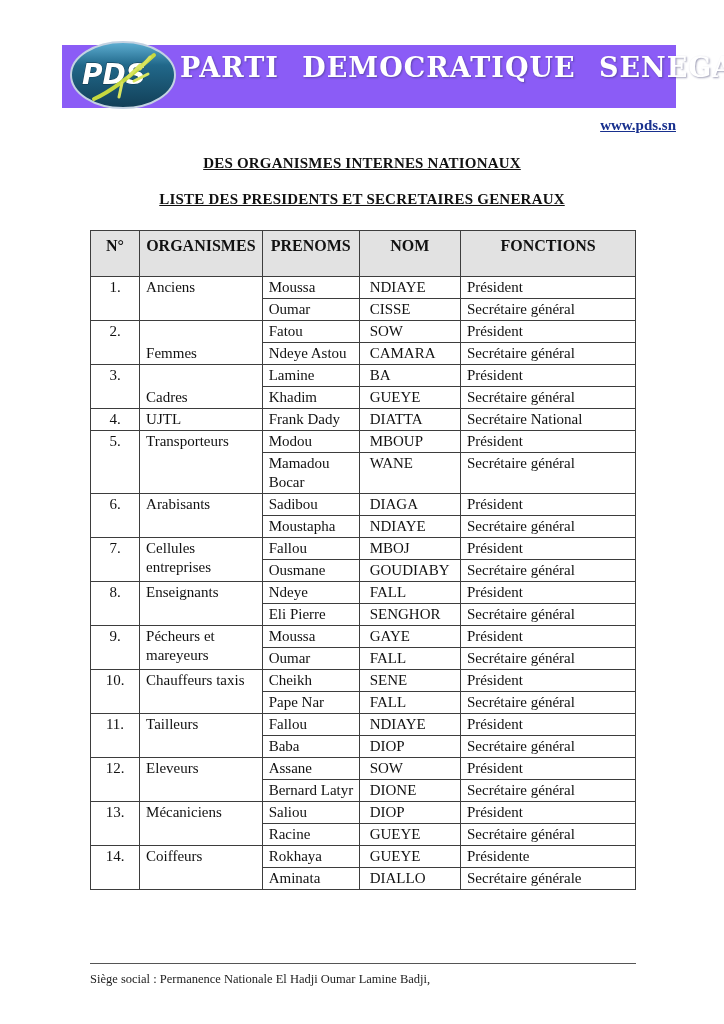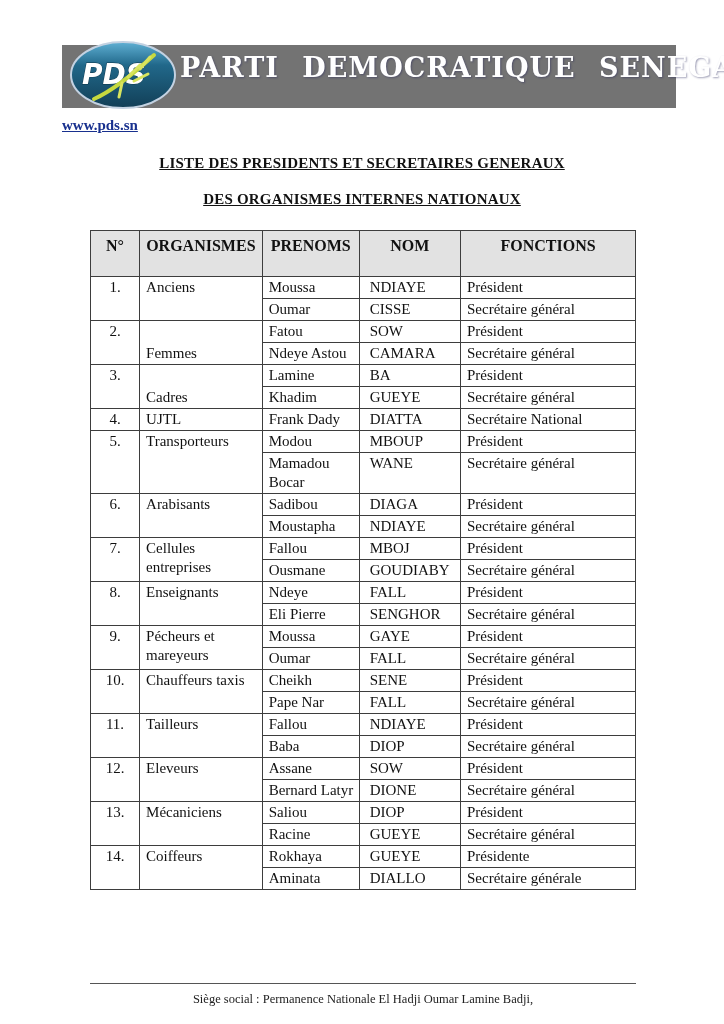--- a/index.html
+++ b/index.html
@@ -7,21 +7,21 @@
     width:724px;height:1024px;
     background:#ffffff;
     font-family:"Liberation Serif", "DejaVu Serif", serif;
     color:#1a1a1a;
     position:relative;
     overflow:hidden;
   }
   
   .banner{
     position:absolute;left:62px;top:45px;width:614px;height:63px;
-    background:#737373;
+    background:#8b5cf6;
   }
   .logo{
     position:absolute;left:6px;top:-6px;width:110px;height:72px;
   }
   .banner-title{
     position:absolute;left:118px;top:7px;right:4px;
     text-align:center;
     font-family:"DejaVu Serif","Liberation Serif",serif;
     font-weight:bold;
     font-size:27px;
@@ -35,20 +35,21 @@
     position:absolute;right:9px;bottom:3px;
     font-family:"Liberation Sans", sans-serif;
     font-size:16px;
     letter-spacing:.5px;
     color:#ffffff;
     text-shadow:1px 1px 1px rgba(40,40,90,.35);
   }
   
   .website-row{
     position:absolute;left:62px;top:116px;width:614px;
+    text-align:right;
   }
   .website-row a{
     font-weight:bold;font-size:15px;
     color:#18308e;text-decoration:underline;
   }
   
   .doc-headings{
     position:absolute;left:0;top:155px;width:724px;text-align:center;
   }
   .doc-headings .h-line{
@@ -78,24 +79,23 @@
     padding:5px 2px 0 2px;
   }
   td.col-num{width:9%;text-align:center;padding:1px 2px;}
   td.col-org{width:22.5%;padding:1px 4px 1px 6px;}
   td.col-org.vbottom{vertical-align:bottom;}
   td.col-prenom{width:17.8%;padding:1px 3px 1px 6px;}
   td.col-nom{width:18.6%;padding:1px 3px 1px 10px;}
   td.col-fonction{width:32.1%;padding:1px 3px 1px 6px;}
   
   .footer{
-    position:absolute;left:90px;bottom:16px;width:546px;
+    position:absolute;left:90px;bottom:36px;width:546px;
     border-top:1px solid #555;
     padding-top:7px;
-    text-align:center;
     font-size:12.5px;
     line-height:17px;
     color:#222;
     white-space:nowrap;
   }
 </style>
 </head>
 <body>
 
 <div class="banner">
@@ -113,22 +113,22 @@
     <path d="M60,38 l12,-12 M66,42 l14,-7 M54,44 l-3,14 M72,30 l10,-12" fill="none" stroke="#d8e45e" stroke-width="3" stroke-linecap="round"></path>
   </svg>
   <div class="banner-title">PARTI DEMOCRATIQUE SENEGALAIS</div>
 </div>
 
 <div class="website-row">
   <a href="#">www.pds.sn</a>
 </div>
 
 <div class="doc-headings">
+  <div class="h-line">DES ORGANISMES INTERNES NATIONAUX</div>
   <div class="h-line">LISTE DES PRESIDENTS ET SECRETAIRES GENERAUX</div>
-  <div class="h-line">DES ORGANISMES INTERNES NATIONAUX</div>
 </div>
 
 <table class="main">
   <thead>
     <tr>
       <th>N°</th>
       <th>ORGANISMES</th>
       <th>PRENOMS</th>
       <th>NOM</th>
       <th>FONCTIONS</th>

